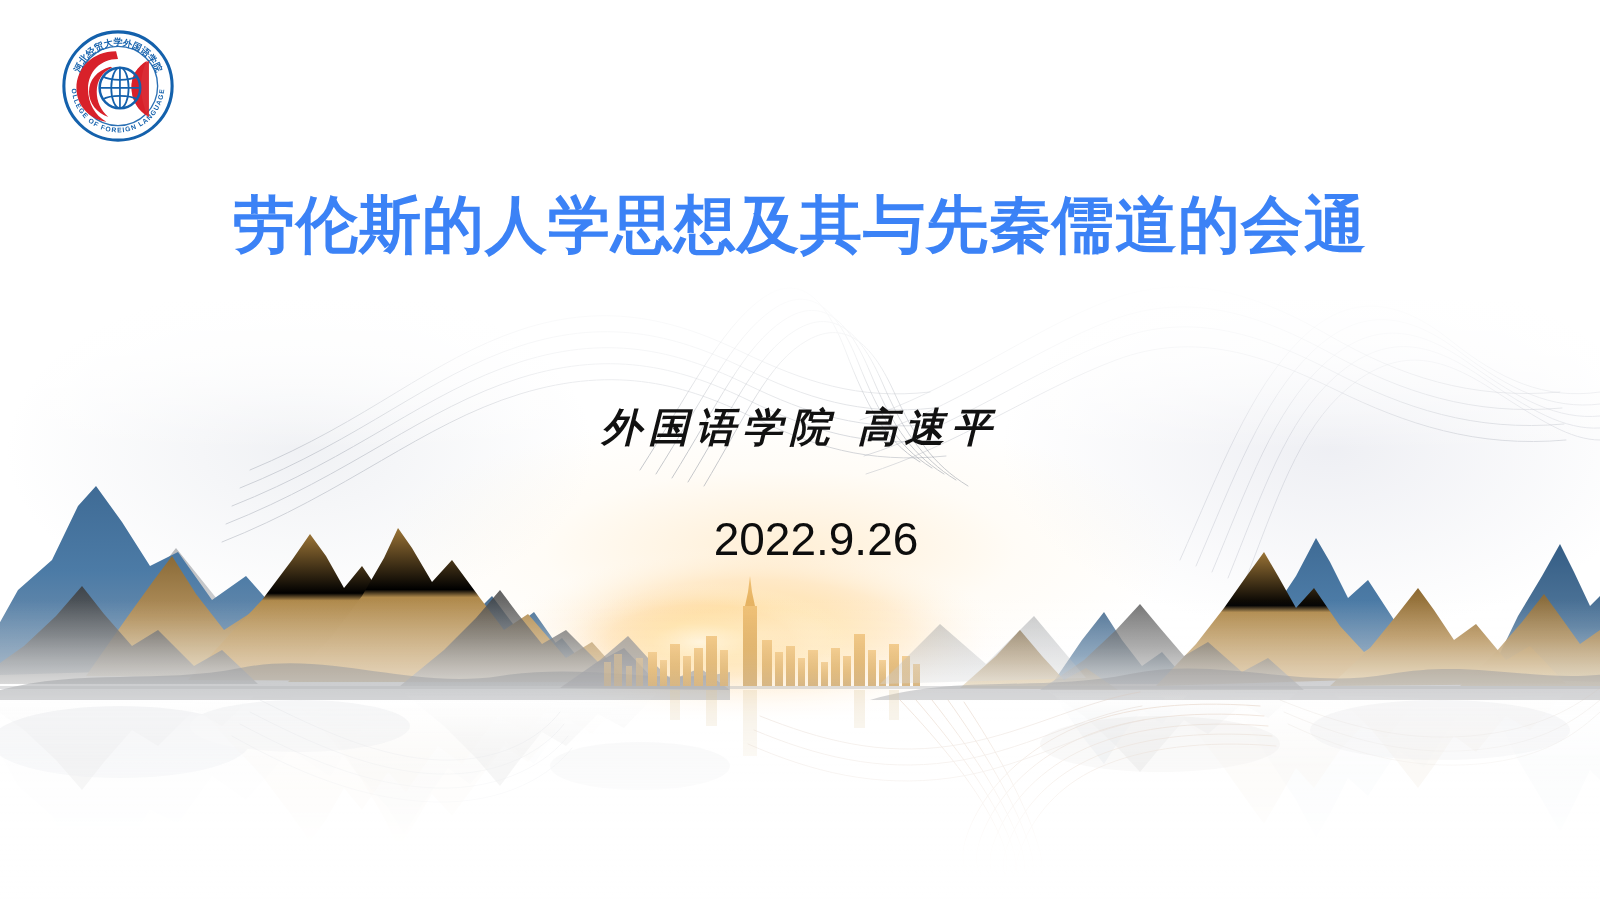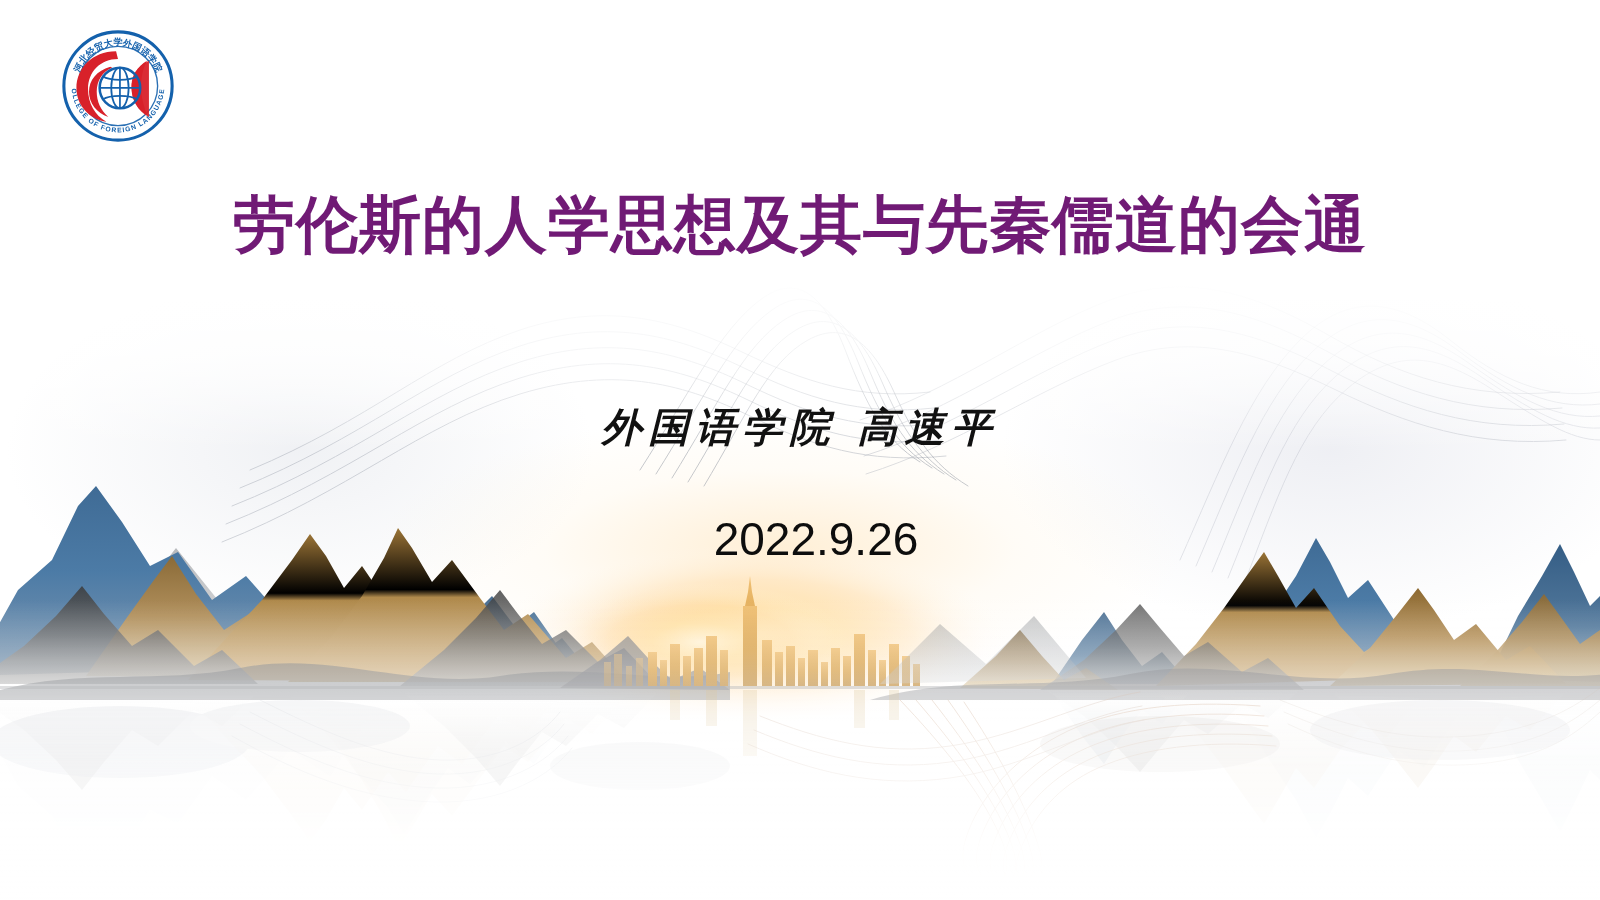--- a/index.html
+++ b/index.html
@@ -58,21 +58,21 @@
   .title {
     position:absolute;
     left:0; top:192px;
     width:1600px;
     text-align:center;
     font-family:"DejaVu Sans", sans-serif;
     font-weight:700;
     font-size:62px;
     line-height:1.05;
     letter-spacing:1px;
-    color:#701a75;
+    color:#3b82f6;
     z-index:20;
     white-space:nowrap;
   }
 
   .author {
     position:absolute;
     left:0; top:400px;
     width:1600px;
     text-align:center;
     font-family:"DejaVu Serif", serif;

